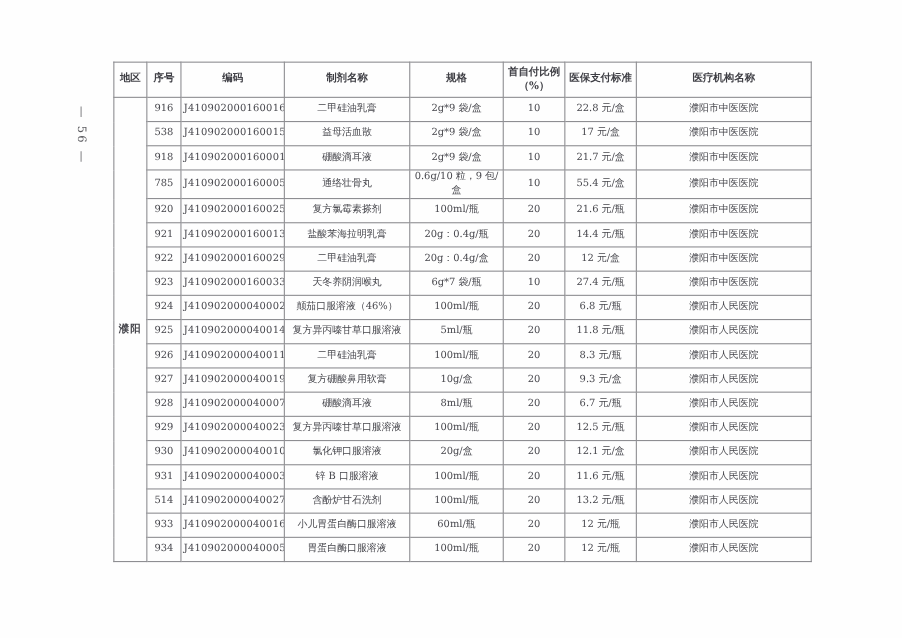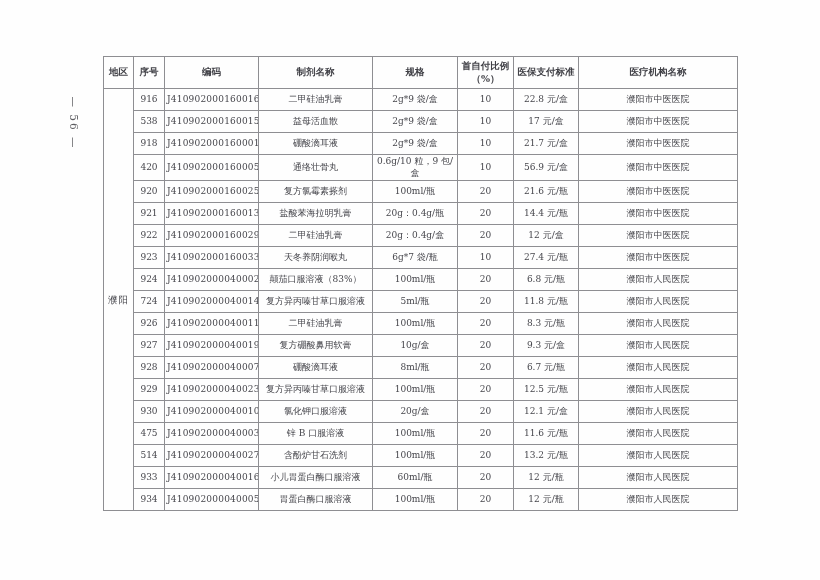--- a/index.html
+++ b/index.html
@@ -63,20 +63,21 @@
     height: 19px;
   }
   td.col-code {
     letter-spacing: 0.2px;
     font-size: 9px;
     margin-left: 36px;
   }
   td.region-cell {
     font-size: 9.5px;
     letter-spacing: 1px;
+    font-weight: bold;
   }
   
   col.c-region   { width: 30px; }
   col.c-serial   { width: 31px; }
   col.c-code     { width: 94px; }
   col.c-name     { width: 114px; }
   col.c-spec     { width: 85px; }
   col.c-ratio    { width: 56px; }
   col.c-standard { width: 65px; }
   col.c-hospital { width: 159px; }
@@ -136,26 +137,26 @@
         <tr>
           <td class="col-serial">918</td>
           <td class="col-code">J410902000160001</td>
           <td class="col-name">硼酸滴耳液</td>
           <td class="col-spec">2g*9 袋/盒</td>
           <td class="col-ratio">10</td>
           <td class="col-standard">21.7 元/盒</td>
           <td class="col-hospital">濮阳市中医医院</td>
         </tr>
         <tr>
-          <td class="col-serial">420</td>
+          <td class="col-serial">785</td>
           <td class="col-code">J410902000160005</td>
           <td class="col-name">通络壮骨丸</td>
           <td class="col-spec">0.6g/10 粒，9 包/盒</td>
           <td class="col-ratio">10</td>
-          <td class="col-standard">56.9 元/盒</td>
+          <td class="col-standard">55.4 元/盒</td>
           <td class="col-hospital">濮阳市中医医院</td>
         </tr>
         <tr>
           <td class="col-serial">920</td>
           <td class="col-code">J410902000160025</td>
           <td class="col-name">复方氯霉素搽剂</td>
           <td class="col-spec">100ml/瓶</td>
           <td class="col-ratio">20</td>
           <td class="col-standard">21.6 元/瓶</td>
           <td class="col-hospital">濮阳市中医医院</td>
@@ -183,28 +184,28 @@
           <td class="col-code">J410902000160033</td>
           <td class="col-name">天冬养阴润喉丸</td>
           <td class="col-spec">6g*7 袋/瓶</td>
           <td class="col-ratio">10</td>
           <td class="col-standard">27.4 元/瓶</td>
           <td class="col-hospital">濮阳市中医医院</td>
         </tr>
         <tr>
           <td class="col-serial">924</td>
           <td class="col-code">J410902000040002</td>
-          <td class="col-name">颠茄口服溶液（83%）</td>
+          <td class="col-name">颠茄口服溶液（46%）</td>
           <td class="col-spec">100ml/瓶</td>
           <td class="col-ratio">20</td>
           <td class="col-standard">6.8 元/瓶</td>
           <td class="col-hospital">濮阳市人民医院</td>
         </tr>
         <tr>
-          <td class="col-serial">724</td>
+          <td class="col-serial">925</td>
           <td class="col-code">J410902000040014</td>
           <td class="col-name">复方异丙嗪甘草口服溶液</td>
           <td class="col-spec">5ml/瓶</td>
           <td class="col-ratio">20</td>
           <td class="col-standard">11.8 元/瓶</td>
           <td class="col-hospital">濮阳市人民医院</td>
         </tr>
         <tr>
           <td class="col-serial">926</td>
           <td class="col-code">J410902000040011</td>
@@ -244,21 +245,21 @@
         <tr>
           <td class="col-serial">930</td>
           <td class="col-code">J410902000040010</td>
           <td class="col-name">氯化钾口服溶液</td>
           <td class="col-spec">20g/盒</td>
           <td class="col-ratio">20</td>
           <td class="col-standard">12.1 元/盒</td>
           <td class="col-hospital">濮阳市人民医院</td>
         </tr>
         <tr>
-          <td class="col-serial">475</td>
+          <td class="col-serial">931</td>
           <td class="col-code">J410902000040003</td>
           <td class="col-name">锌 B 口服溶液</td>
           <td class="col-spec">100ml/瓶</td>
           <td class="col-ratio">20</td>
           <td class="col-standard">11.6 元/瓶</td>
           <td class="col-hospital">濮阳市人民医院</td>
         </tr>
         <tr>
           <td class="col-serial">514</td>
           <td class="col-code">J410902000040027</td>

